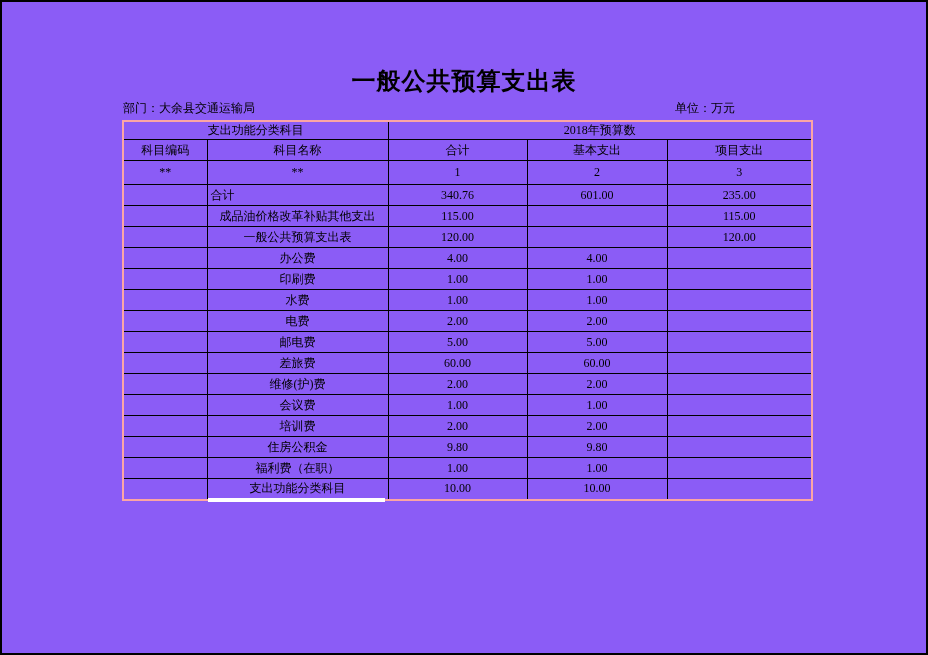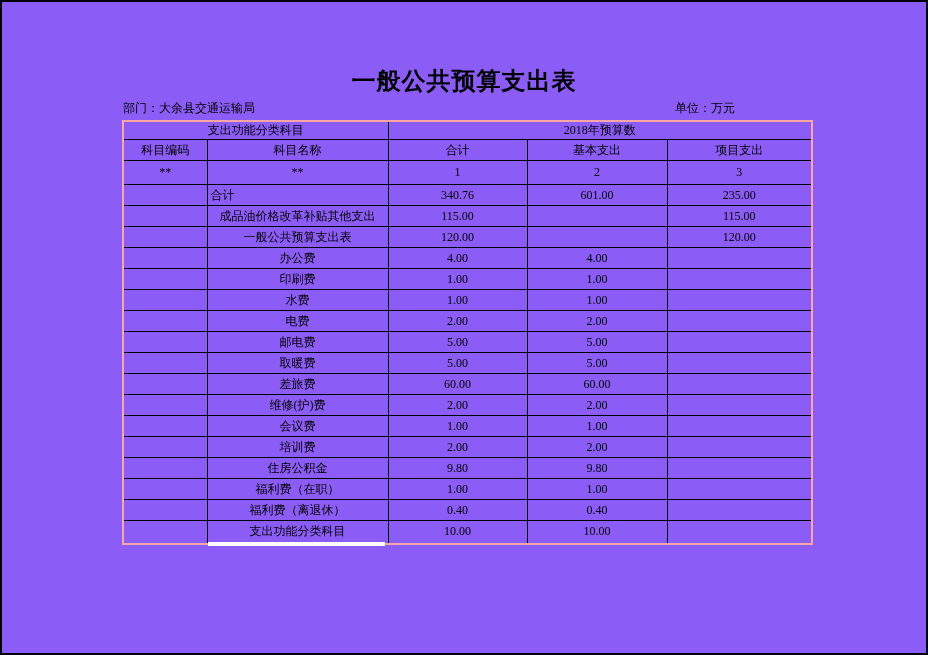--- a/index.html
+++ b/index.html
@@ -157,27 +157,20 @@
             </tr>
             <tr>
               <td class="code"></td>
               <td class="name">邮电费</td>
               <td class="num">5.00</td>
               <td class="num">5.00</td>
               <td class="num"></td>
             </tr>
             <tr>
               <td class="code"></td>
-              <td class="name">取暖费</td>
-              <td class="num">5.00</td>
-              <td class="num">5.00</td>
-              <td class="num"></td>
-            </tr>
-            <tr>
-              <td class="code"></td>
               <td class="name">差旅费</td>
               <td class="num">60.00</td>
               <td class="num">60.00</td>
               <td class="num"></td>
             </tr>
             <tr>
               <td class="code"></td>
               <td class="name">维修(护)费</td>
               <td class="num">2.00</td>
               <td class="num">2.00</td>
@@ -202,27 +195,20 @@
               <td class="name">住房公积金</td>
               <td class="num">9.80</td>
               <td class="num">9.80</td>
               <td class="num"></td>
             </tr>
             <tr>
               <td class="code"></td>
               <td class="name">福利费（在职）</td>
               <td class="num">1.00</td>
               <td class="num">1.00</td>
-              <td class="num"></td>
-            </tr>
-            <tr>
-              <td class="code"></td>
-              <td class="name">福利费（离退休）</td>
-              <td class="num">0.40</td>
-              <td class="num">0.40</td>
               <td class="num"></td>
             </tr>
             <tr>
               <td class="code"></td>
               <td class="name">支出功能分类科目</td>
               <td class="num">10.00</td>
               <td class="num">10.00</td>
               <td class="num"></td>
             </tr>
           </tbody>

